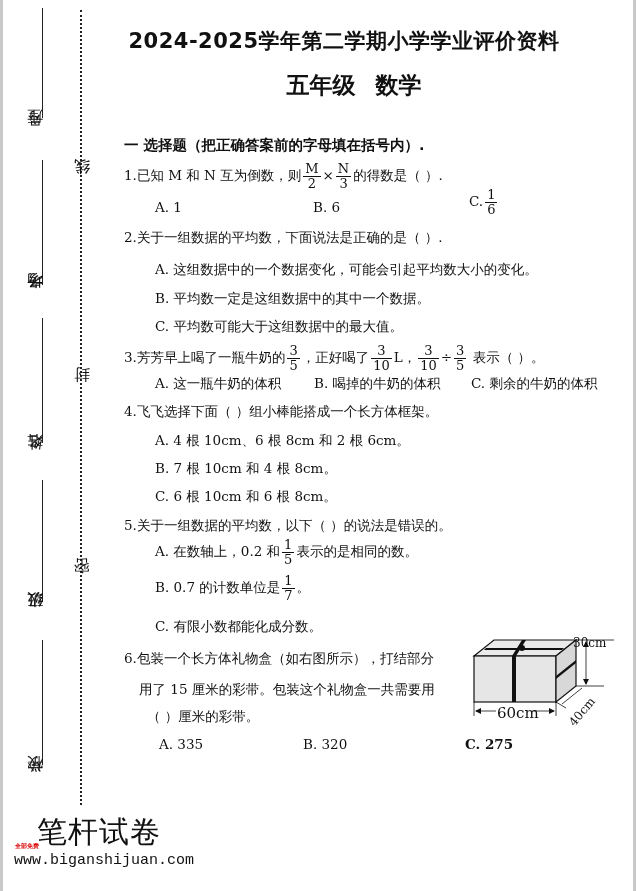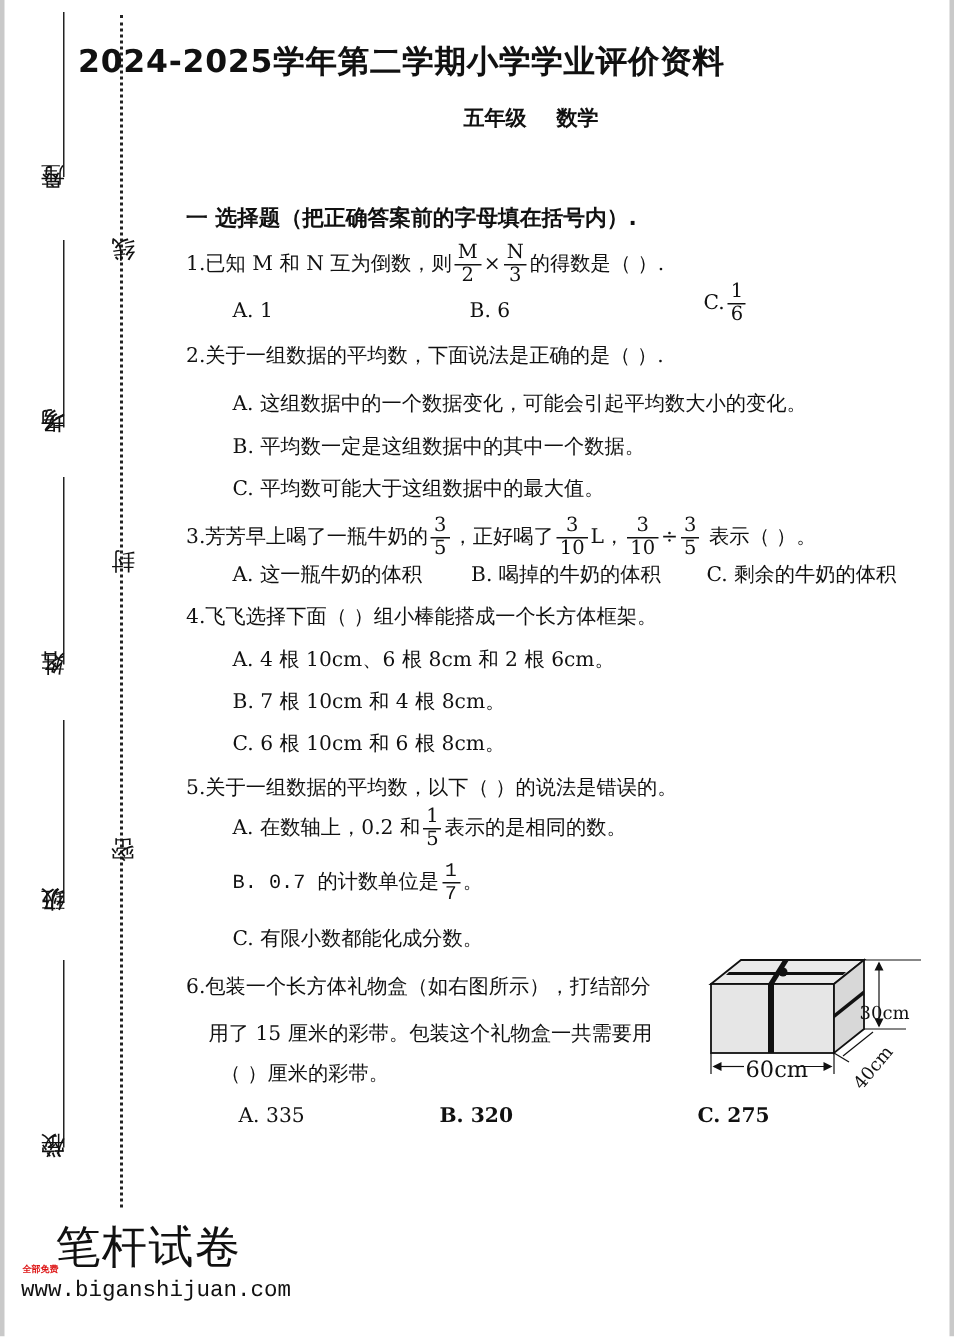--- a/index.html
+++ b/index.html
@@ -21,24 +21,24 @@
   }
   .dots { position:absolute; left:80px; top:10px; height:795px; width:0;
     border-left:2.5px dotted #222; }
   .seal-char {
     position:absolute; left:73px; width:18px; background:#fff;
     font-family:"DejaVu Sans", sans-serif; font-size:16px; line-height:18px;
     writing-mode:vertical-rl; transform:rotate(180deg); text-align:center;
   }
 
   
-  .title { position:absolute; left:0; right:0; top:27px; padding-left:52px; 
+  .title { position:absolute; left:0; right:0; top:27px; padding-left:52px; text-align:center;
     font-family:"DejaVu Sans", sans-serif; font-weight:bold; font-size:21px; letter-spacing:0.5px; }
   .subtitle { position:absolute; left:0; right:0; top:70px; padding-left:72px; text-align:center;
-    font-family:"DejaVu Sans", sans-serif; font-weight:bold; font-size:14px; word-spacing:18px; }
+    font-family:"DejaVu Sans", sans-serif; font-weight:bold; font-size:23px; word-spacing:18px; }
   .subtitle span { margin:0 10px; }
 
   .section { position:absolute; left:124px; top:136px; font-family:"DejaVu Sans", sans-serif;
     font-weight:bold; font-size:14.5px; }
 
   .q { position:absolute; font-size:13.5px; white-space:nowrap; line-height:18px; }
   .opt { position:absolute; font-size:13.5px; white-space:nowrap; line-height:18px; }
 
   .frac { display:inline-block; vertical-align:middle; text-align:center; margin:0 2px;
     font-size:13px; line-height:14px; }
@@ -104,28 +104,28 @@
 <div class="opt" style="left:314px;top:374px;">B. 喝掉的牛奶的体积</div>
 <div class="opt" style="left:471px;top:374px;">C. 剩余的牛奶的体积</div>
 
 <div class="q" style="left:124px;top:402px;"><span>4.</span><span>飞飞选择下面（        ）组小棒能搭成一个长方体框架。</span></div>
 <div class="opt" style="left:155px;top:431px;text-align:center;">A. 4 根 10cm、6 根 8cm 和 2 根 6cm。</div>
 <div class="opt" style="left:155px;top:459px;">B. 7 根 10cm 和 4 根 8cm。</div>
 <div class="opt" style="left:155px;top:487px;">C. 6 根 10cm 和 6 根 8cm。</div>
 
 <div class="q" style="left:124px;top:516px;"><span>5.</span><span>关于一组数据的平均数，以下（        ）的说法是错误的。</span></div>
 <div class="opt" style="left:155px;top:538px;"><span>A. 在数轴上，0.2 和</span><span class="frac"><span class="n">1</span><span class="d">5</span></span><span>表示的是相同的数。</span></div>
-<div class="opt" style="left:155px;top:574px;font-family:Liberation Mono, monospace;"><span>B. 0.7 的计数单位是</span><span class="frac"><span class="n">1</span><span class="d">7</span></span><span>。</span></div>
+<div class="opt" style="left:155px;top:574px;"><span>B. 0.7 的计数单位是</span><span class="frac"><span class="n">1</span><span class="d">7</span></span><span>。</span></div>
 <div class="opt" style="left:155px;top:617px;">C. 有限小数都能化成分数。</div>
 
 <div class="q" style="left:124px;top:649px;"><span>6.</span><span>包装一个长方体礼物盒（如右图所示），打结部分</span></div>
 <div class="q" style="left:139px;top:680px;">用了 15 厘米的彩带。包装这个礼物盒一共需要用</div>
 <div class="q" style="left:147px;top:707px;">（        ）厘米的彩带。</div>
 <div class="opt" style="left:159px;top:735px;">A. 335</div>
-<div class="opt" style="left:293px;top:735px;font-weight:bold;">B. 320</div>
+<div class="opt" style="left:303px;top:735px;">B. 320</div>
 <div class="opt" style="left:465px;top:735px;font-weight:bold;">C. 275</div>
 
 <div class="figure">
   <svg width="150" height="84" viewBox="0 0 150 84">
 
     <polygon points="8,20 28,4 110,4 90,20" fill="#eaeaea" stroke="#111" stroke-width="1.2"></polygon>
 
     <rect x="8" y="20" width="82" height="46" fill="#e6e6e6" stroke="#111" stroke-width="1.2"></rect>
 
     <polygon points="90,20 110,4 110,50 90,66" fill="#d8d8d8" stroke="#111" stroke-width="1.2"></polygon>
@@ -146,20 +146,20 @@
     <line x1="116" y1="52" x2="96" y2="68" stroke="#111" stroke-width="0.8"></line>
     <line x1="90" y1="66" x2="100" y2="72" stroke="#111" stroke-width="0.8"></line>
 
     <line x1="8" y1="66" x2="8" y2="80" stroke="#111" stroke-width="0.8"></line>
     <line x1="90" y1="66" x2="90" y2="80" stroke="#111" stroke-width="0.8"></line>
     <line x1="10" y1="75" x2="30" y2="75" stroke="#111" stroke-width="0.8"></line>
     <line x1="66" y1="75" x2="88" y2="75" stroke="#111" stroke-width="0.8"></line>
     <polygon points="9,75 15,72 15,78" fill="#111"></polygon>
     <polygon points="89,75 83,72 83,78" fill="#111"></polygon>
   </svg>
-  <span style="position:absolute;left:107px;top:32px;font-size:12px;font-family:'DejaVu Serif',serif;">30cm</span>
+  <span style="position:absolute;left:107px;top:0;font-size:12px;font-family:'DejaVu Serif',serif;">30cm</span>
   <span style="position:absolute;left:100px;top:56px;font-size:12px;font-family:'DejaVu Serif',serif;transform:rotate(-50deg);transform-origin:left top;display:inline-block;margin-top:28px;">40cm</span>
   <span style="position:absolute;left:31px;top:68px;font-size:15px;font-family:'DejaVu Serif',serif;">60cm</span>
 </div>
 
 <div class="wm-title">笔杆试卷</div>
 <div class="wm-free">全部免费</div>
 <div class="wm-url">www.biganshijuan.com</div>
 
 </body></html>

